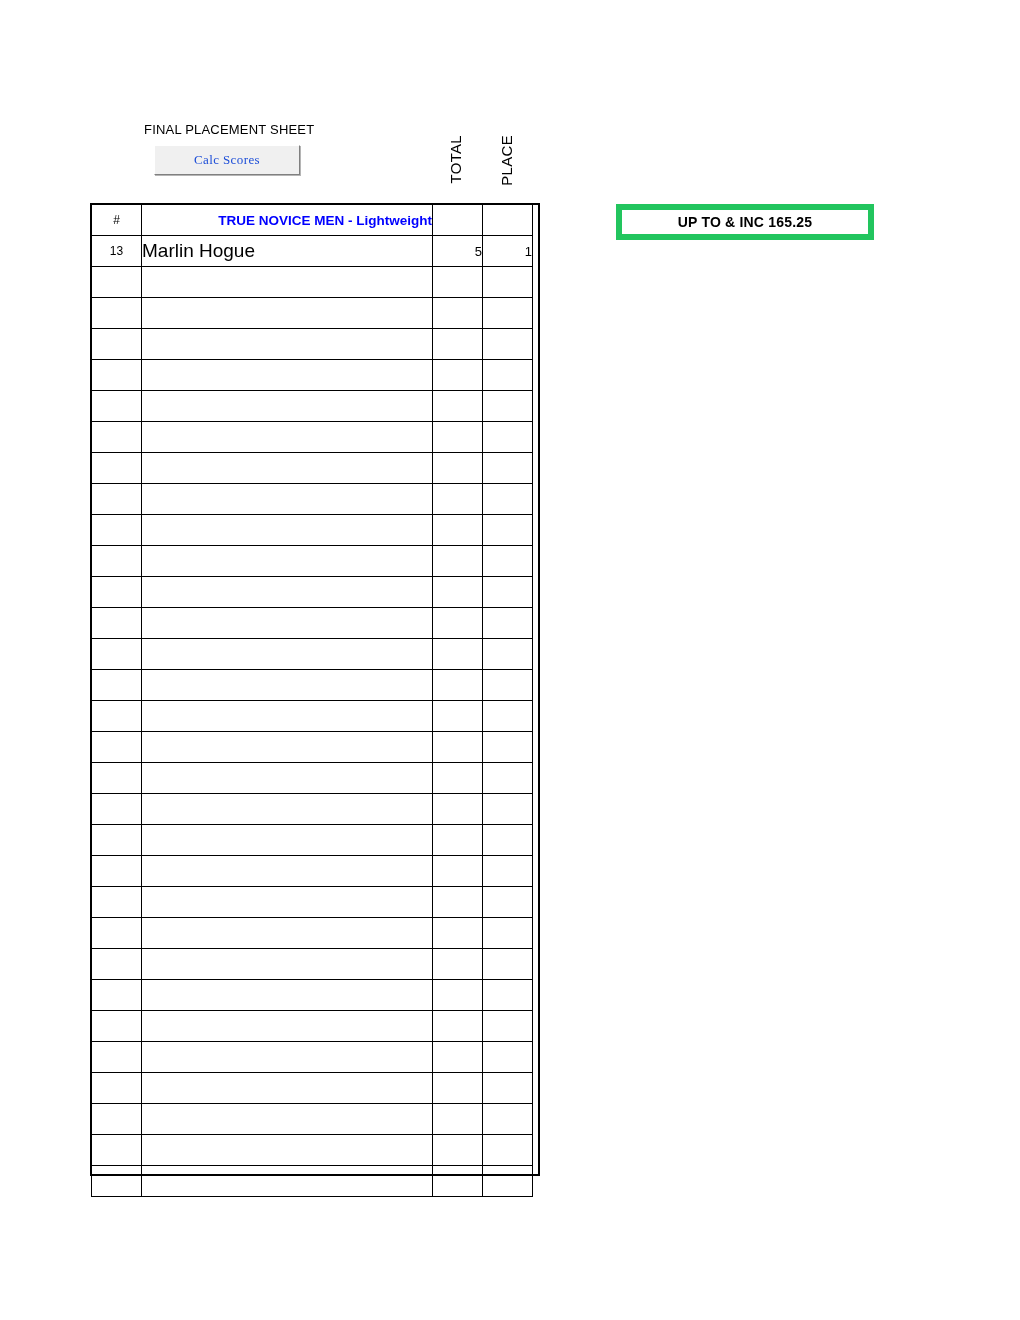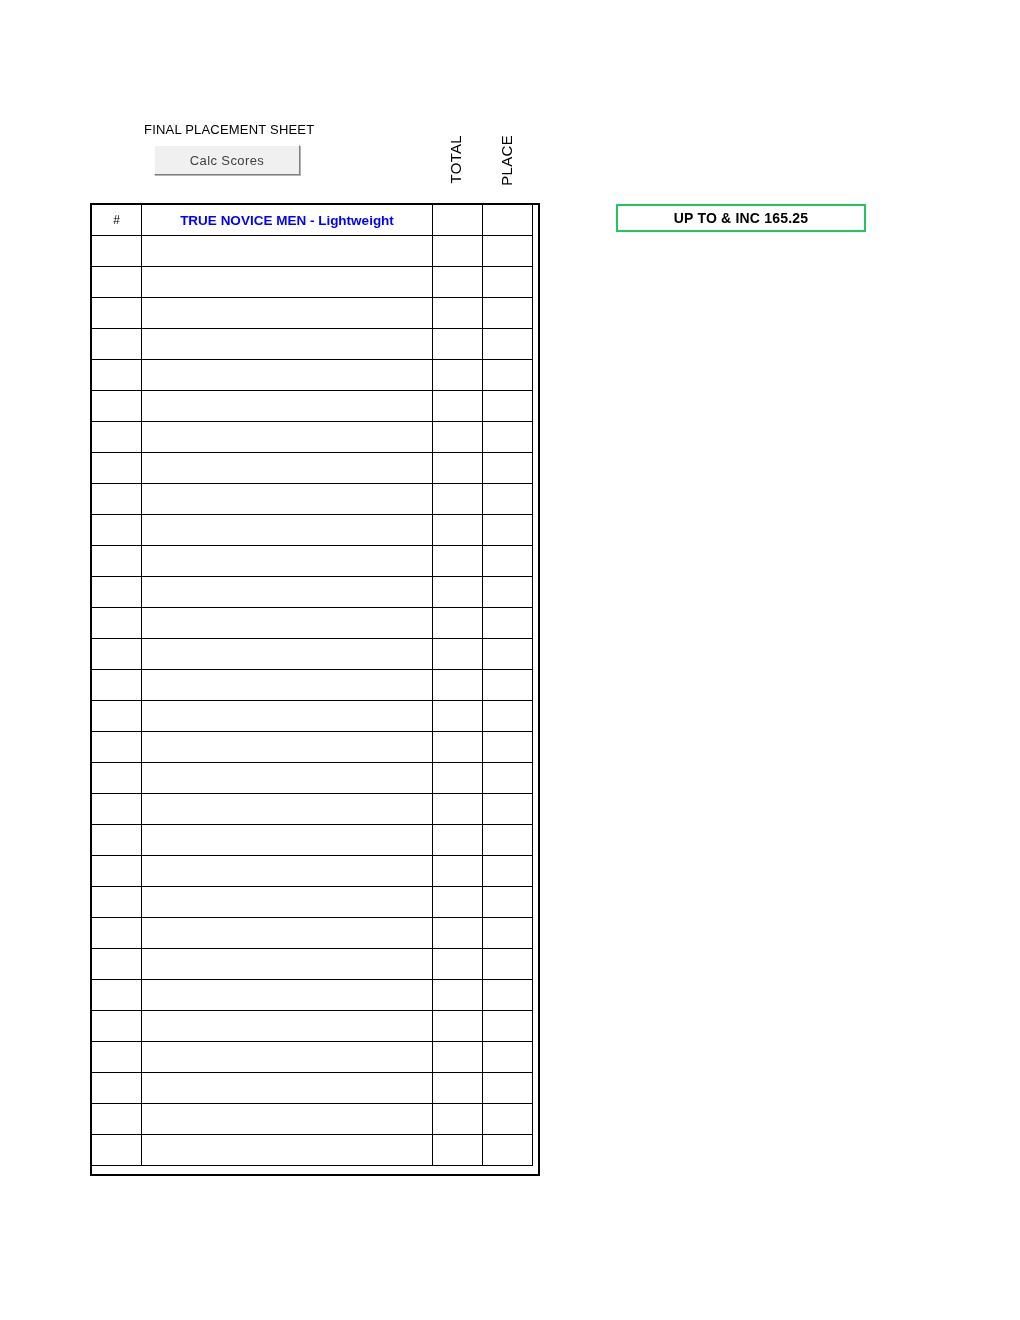--- a/index.html
+++ b/index.html
@@ -31,46 +31,47 @@
     top: 145px;
     width: 144px;
     height: 28px;
     background: #f0f0f0;
     border-top: 1px solid #ffffff;
     border-left: 1px solid #ffffff;
     border-right: 1px solid #808080;
     border-bottom: 1px solid #808080;
     box-shadow: 1px 1px 0 #b5b5b5;
     font-size: 13px;
-    color: #404040;
+    color: #1d4ed8;
     display: flex;
     align-items: center;
     justify-content: center;
     letter-spacing: 0.4px;
     cursor: pointer;
+    font-family: Liberation Serif, serif;
   }
 
   .vert-label {
     position: absolute;
     font-size: 15px;
     letter-spacing: 0.3px;
     writing-mode: vertical-rl;
     transform: rotate(180deg);
     white-space: nowrap;
   }
   #label-total { left: 447px; top: 135px; }
   #label-place { left: 498px; top: 135px; }
 
   #weight-box {
     position: absolute;
     left: 616px;
     top: 204px;
     width: 246px;
     height: 24px;
-    border: 2px solid #22c55e;
+    border: 6px solid #22c55e;
     display: flex;
     align-items: center;
     justify-content: center;
     font-size: 14px;
     font-weight: bold;
     letter-spacing: 0.2px;
   }
 
   #grid {
     position: absolute;
@@ -105,21 +106,21 @@
     padding-right: 5px;
   }
 
   tr.header-row td { height: 23px; }
   .header-row .cell-num { font-size: 12px; }
   .header-row .cell-title {
     color: #0000ff;
     font-weight: bold;
     font-size: 13.5px;
     padding-left: 6px;
-    text-align: center;
+    text-align: right;
     white-space: nowrap;
   }
 
   #grid tr.header-row td.col-total,
   #grid tr.header-row td.col-place { background: #ffffff; }
 
   
   #grid-frame {
     position: absolute;
     left: 90px;
@@ -143,20 +144,26 @@
 <div id="weight-box">UP TO &amp; INC 165.25</div>
 
 <table id="grid">
   <tbody id="grid-body">
     <tr class="header-row">
       <td class="col-num cell-num">#</td>
       <td class="col-name cell-title">TRUE NOVICE MEN - Lightweight</td>
       <td class="col-total"></td>
       <td class="col-place"></td>
     </tr>
+  <tr>
+        <td class="col-num cell-num">13</td>
+        <td class="col-name cell-name">Marlin Hogue</td>
+        <td class="col-total cell-total">5</td>
+        <td class="col-place cell-place">1</td>
+      </tr>
       <tr>
         <td class="col-num cell-num"></td>
         <td class="col-name cell-name"></td>
         <td class="col-total cell-total"></td>
         <td class="col-place cell-place"></td>
       </tr>
       <tr>
         <td class="col-num cell-num"></td>
         <td class="col-name cell-name"></td>
         <td class="col-total cell-total"></td>

